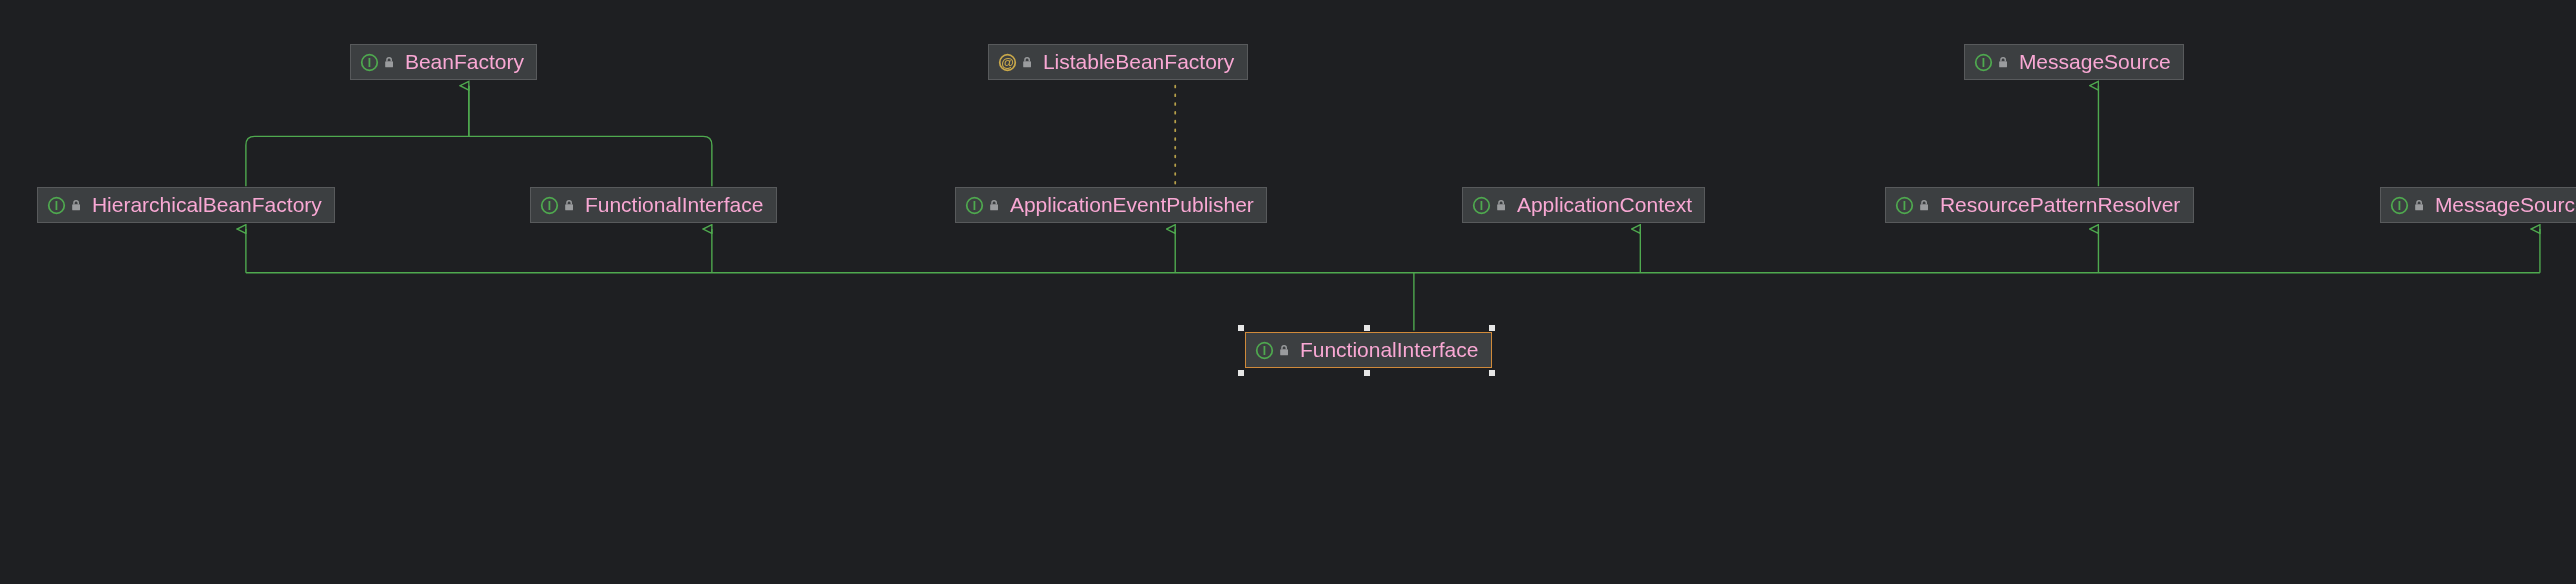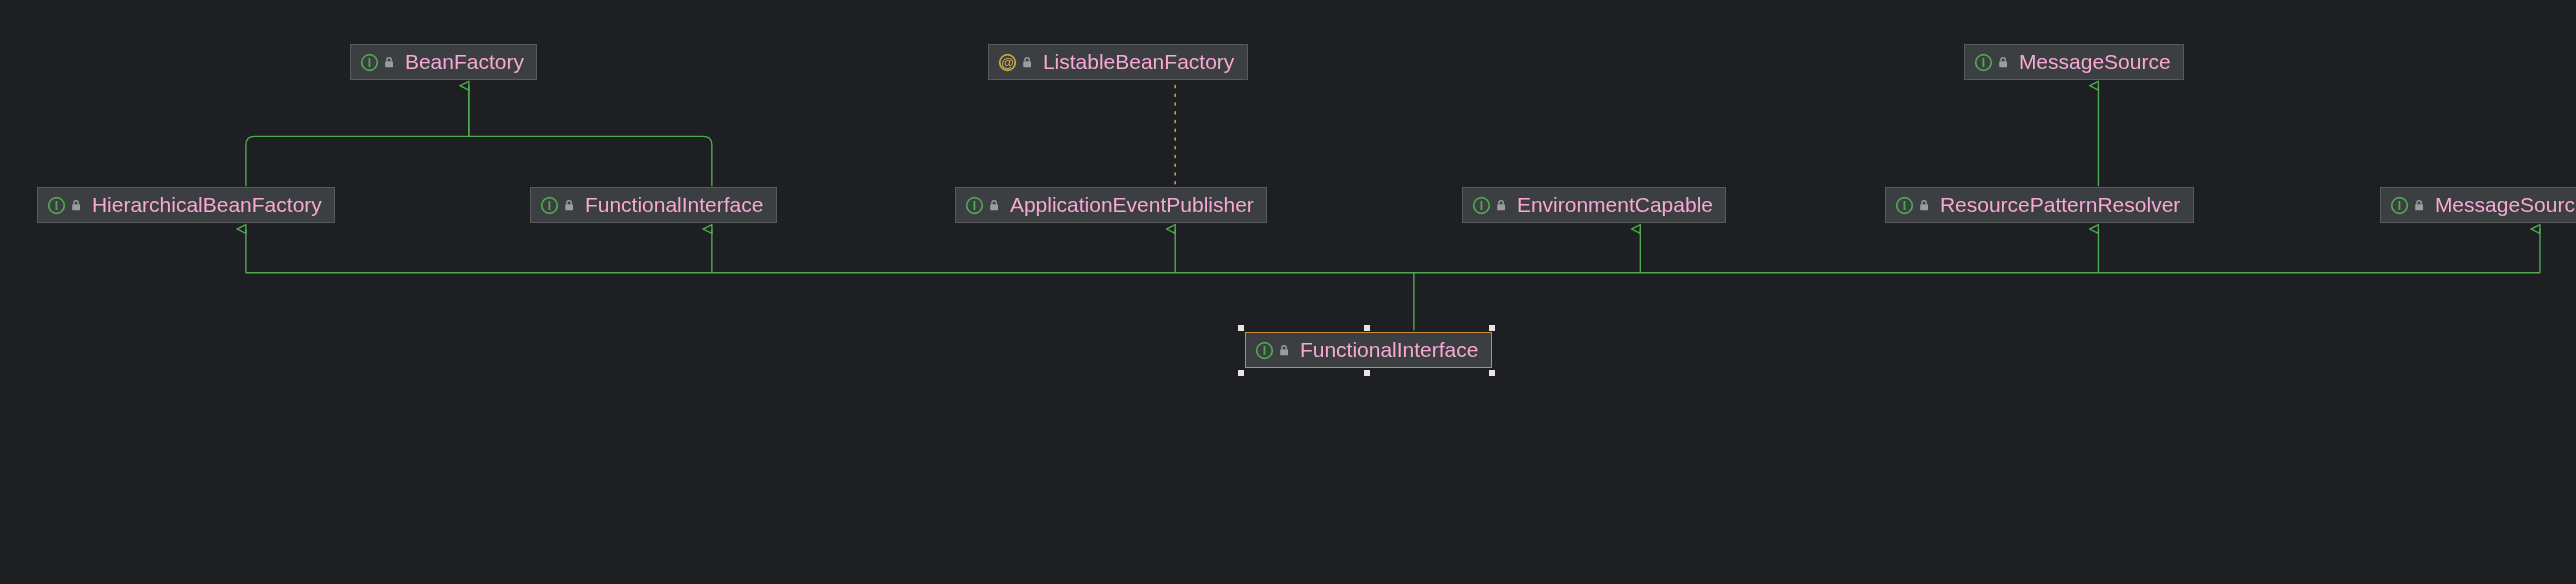--- a/index.html
+++ b/index.html
@@ -206,21 +206,21 @@
           <circle cx="11" cy="11" r="9"></circle>
           <text x="11" y="16" text-anchor="middle">I</text>
         </svg>
     </span>
     <span class="lock">
       <svg width="12.2" height="12.2" viewBox="0 0 14 14">
           <rect x="2.5" y="6" width="9" height="7" rx="1" fill="#9a9c9e"></rect>
           <path d="M4.5 6 V4.5 a2.5 2.5 0 0 1 5 0 V6" fill="none" stroke="#9a9c9e" stroke-width="1.6"></path>
         </svg>
     </span>
-    <span class="label">EnvironmentCapable</span>
+    <span class="label">ApplicationContext</span>
   </div>
 
   <div class="node" style="left:1885px; top:187px;">
     <span class="icon icon-interface">
       <svg width="19" height="19" viewBox="0 0 22 22" style="font-size:24px">
           <circle cx="11" cy="11" r="9"></circle>
           <text x="11" y="16" text-anchor="middle">I</text>
         </svg>
     </span>
     <span class="lock">

